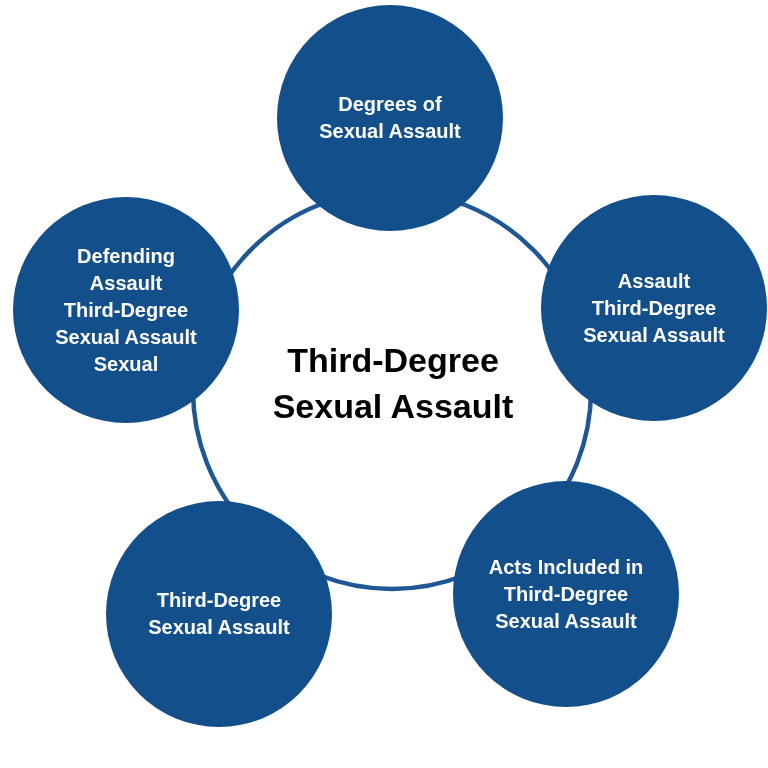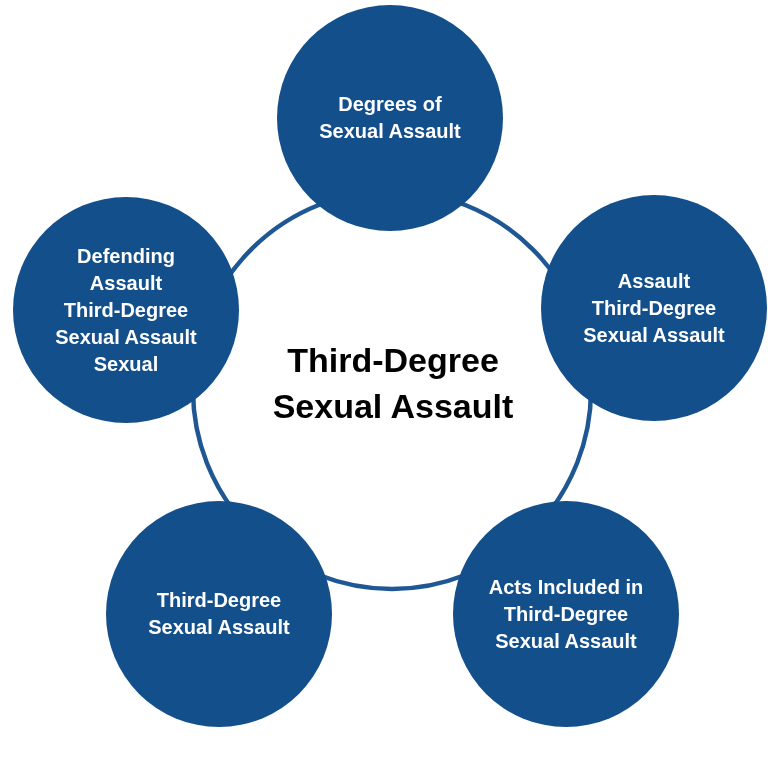--- a/index.html
+++ b/index.html
@@ -37,21 +37,21 @@
     justify-content: center;
     text-align: center;
     color: var(--node-text);
     font-weight: bold;
     font-size: 20px;
     line-height: 27px;
   }
   .node .line { display: block; white-space: nowrap; }
   .node-top          { left: 277px; top: 5px; }
   .node-right        { left: 541px; top: 195px; }
-  .node-bottom-right { left: 453px; top: 501px; }
+  .node-bottom-right { left: 453px; top: 481px; }
   .node-bottom-left  { left: 106px; top: 501px; }
   .node-left         { left: 13px;  top: 197px; }
   .center-label {
     position: absolute;
     left: 393px;
     top: 337px;
     transform: translateX(-50%);
     text-align: center;
     color: var(--center-text);
     font-weight: bold;

